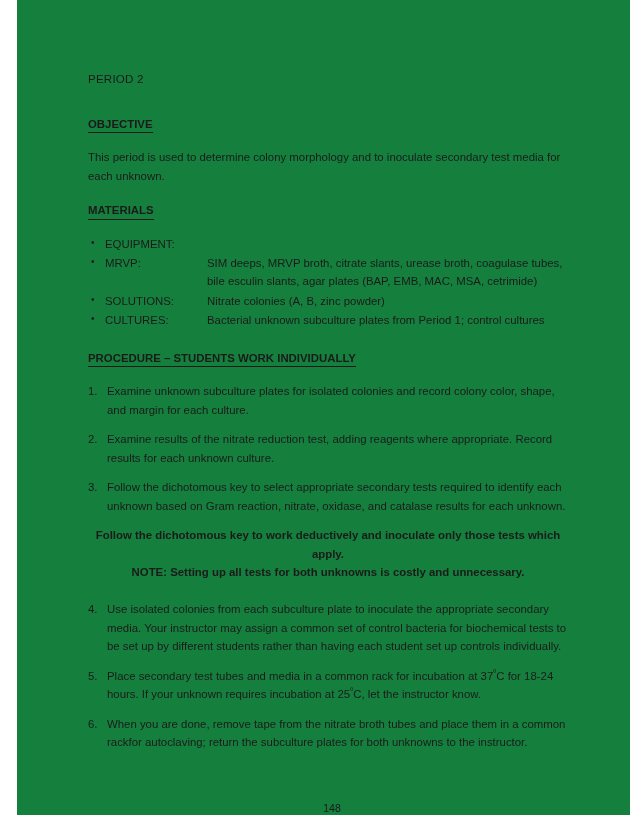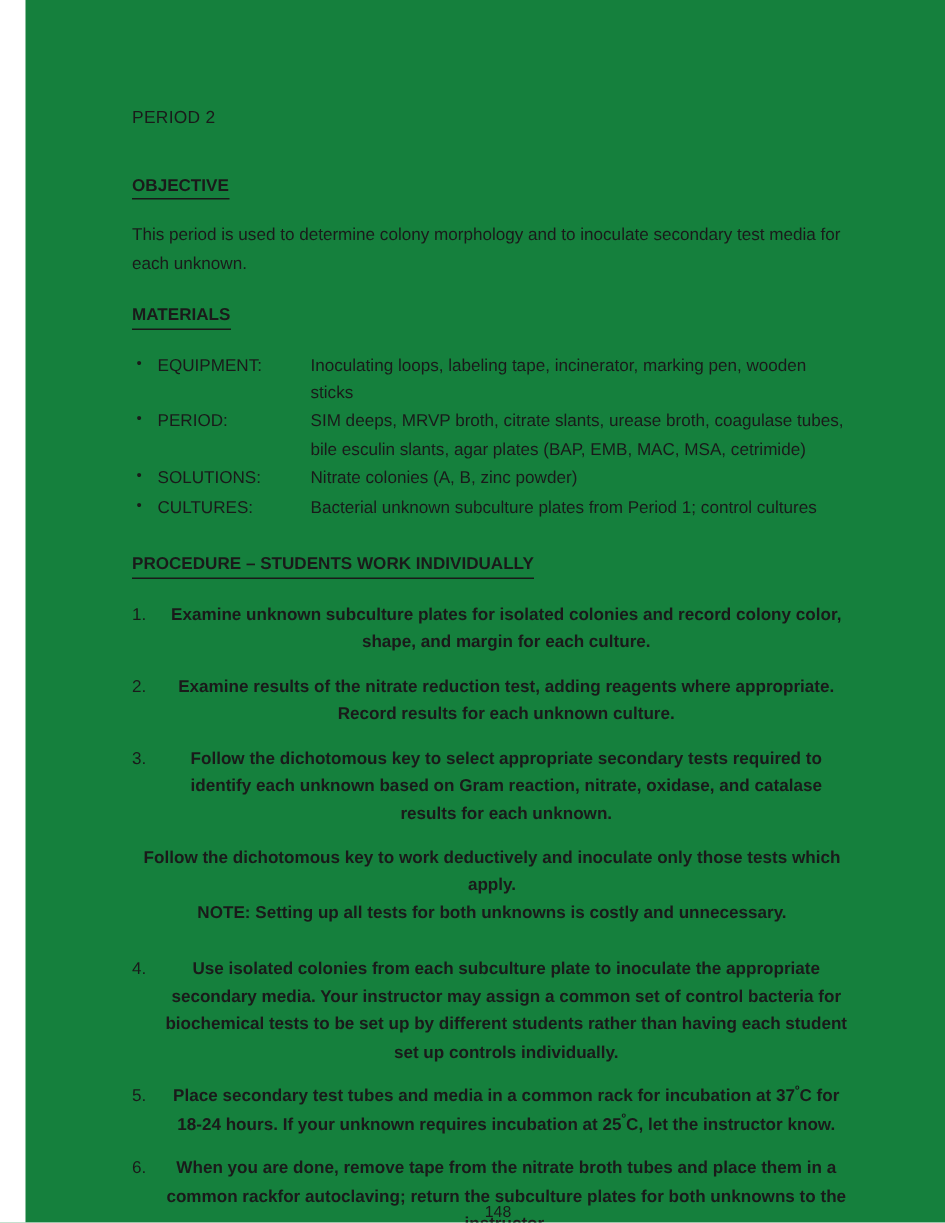--- a/index.html
+++ b/index.html
@@ -94,22 +94,21 @@
     align-items: flex-start;
     margin-bottom: 11px;
   }
   .proc-num {
     width: 19px;
     flex: 0 0 19px;
     box-sizing: border-box;
   }
   .proc-text {
     flex: 1 1 auto;
-    text-align: center;
-    font-weight: bold;
+    text-align: left;
   }
 
   .note-block {
     text-align: center;
     font-weight: bold;
     margin: 9px 0 19px 0;
     line-height: 1.62;
   }
   .note-line {
     display: block;
@@ -147,26 +146,25 @@
 
     <div class="heading-wrap">
       <span class="section-heading">MATERIALS</span>
     </div>
 
     <div class="materials">
 
       <div class="mat-row">
         <span class="mat-bullet">•</span>
         <span class="mat-label">EQUIPMENT:</span>
-        <span class="mat-value">Inoculating loops, labeling tape, incinerator, marking pen, wooden sticks</span>
-      </div>
-
-      <div class="mat-row">
-        <span class="mat-bullet">•</span>
-        <span class="mat-label">PERIOD:</span>
+      </div>
+
+      <div class="mat-row">
+        <span class="mat-bullet">•</span>
+        <span class="mat-label">MRVP:</span>
         <span class="mat-value">
           <span>SIM deeps, MRVP broth, citrate slants, urease broth, coagulase tubes,</span>
           <span class="cont">bile esculin slants, agar plates (BAP, EMB, MAC, MSA, cetrimide)</span>
         </span>
       </div>
 
       <div class="mat-row">
         <span class="mat-bullet">•</span>
         <span class="mat-label">SOLUTIONS:</span>
         <span class="mat-value">Nitrate colonies (A, B, zinc powder)</span>

